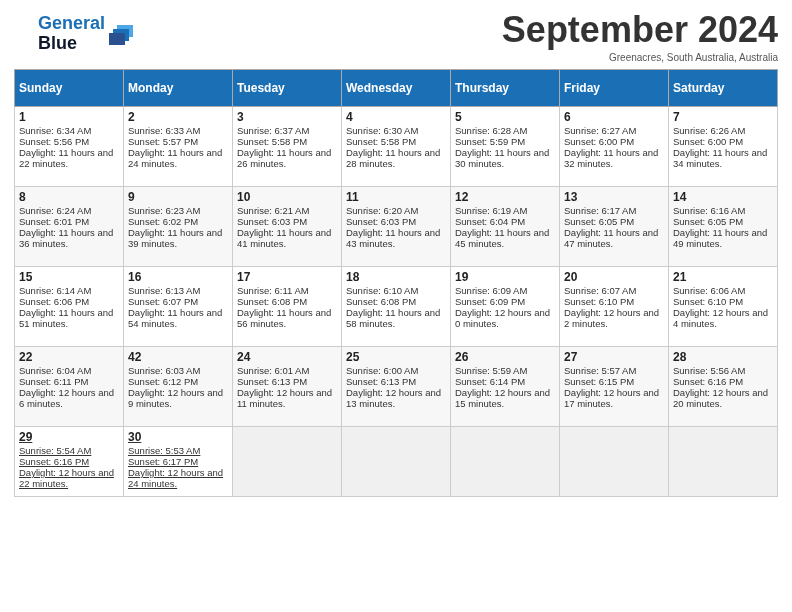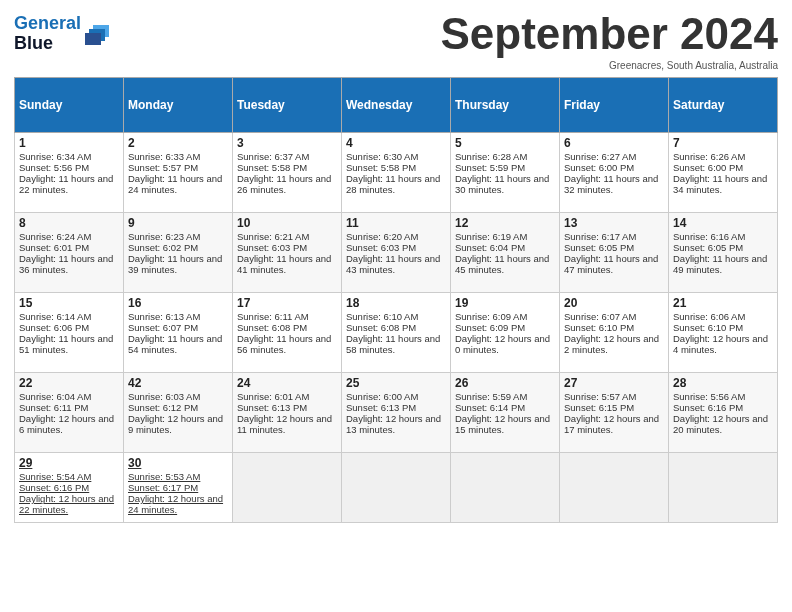--- a/index.html
+++ b/index.html
@@ -28,51 +28,52 @@
       margin-top: 4px;
     }
     .logo-text {
       font-size: 18px;
       font-weight: bold;
       color: #333;
       line-height: 1.1;
     }
     .logo-text span {
       color: #1a6fb5;
+      margin-left: 24px;
     }
     .logo-icon {
       width: 28px;
       height: 22px;
       margin-left: 2px;
     }
     .title-block {
       text-align: right;
     }
     .month-title {
-      font-size: 44px;
+      font-size: 36px;
       font-weight: bold;
       color: #333;
       line-height: 1.1;
     }
     .location {
       font-size: 10px;
       color: #555;
       margin-top: 2px;
     }
     .calendar {
       width: 100%;
       border-collapse: collapse;
       table-layout: fixed;
     }
     .calendar th {
       background: #1a6fb5;
       color: #fff;
       font-size: 12px;
       font-weight: bold;
-      padding: 20px 4px;
+      padding: 11px 4px;
       text-align: left;
       border: 1px solid #aaa;
     }
     .calendar td {
       vertical-align: top;
       border: 1px solid #ccc;
       padding: 3px 4px;
       font-size: 9.5px;
       color: #333;
       height: 80px;

